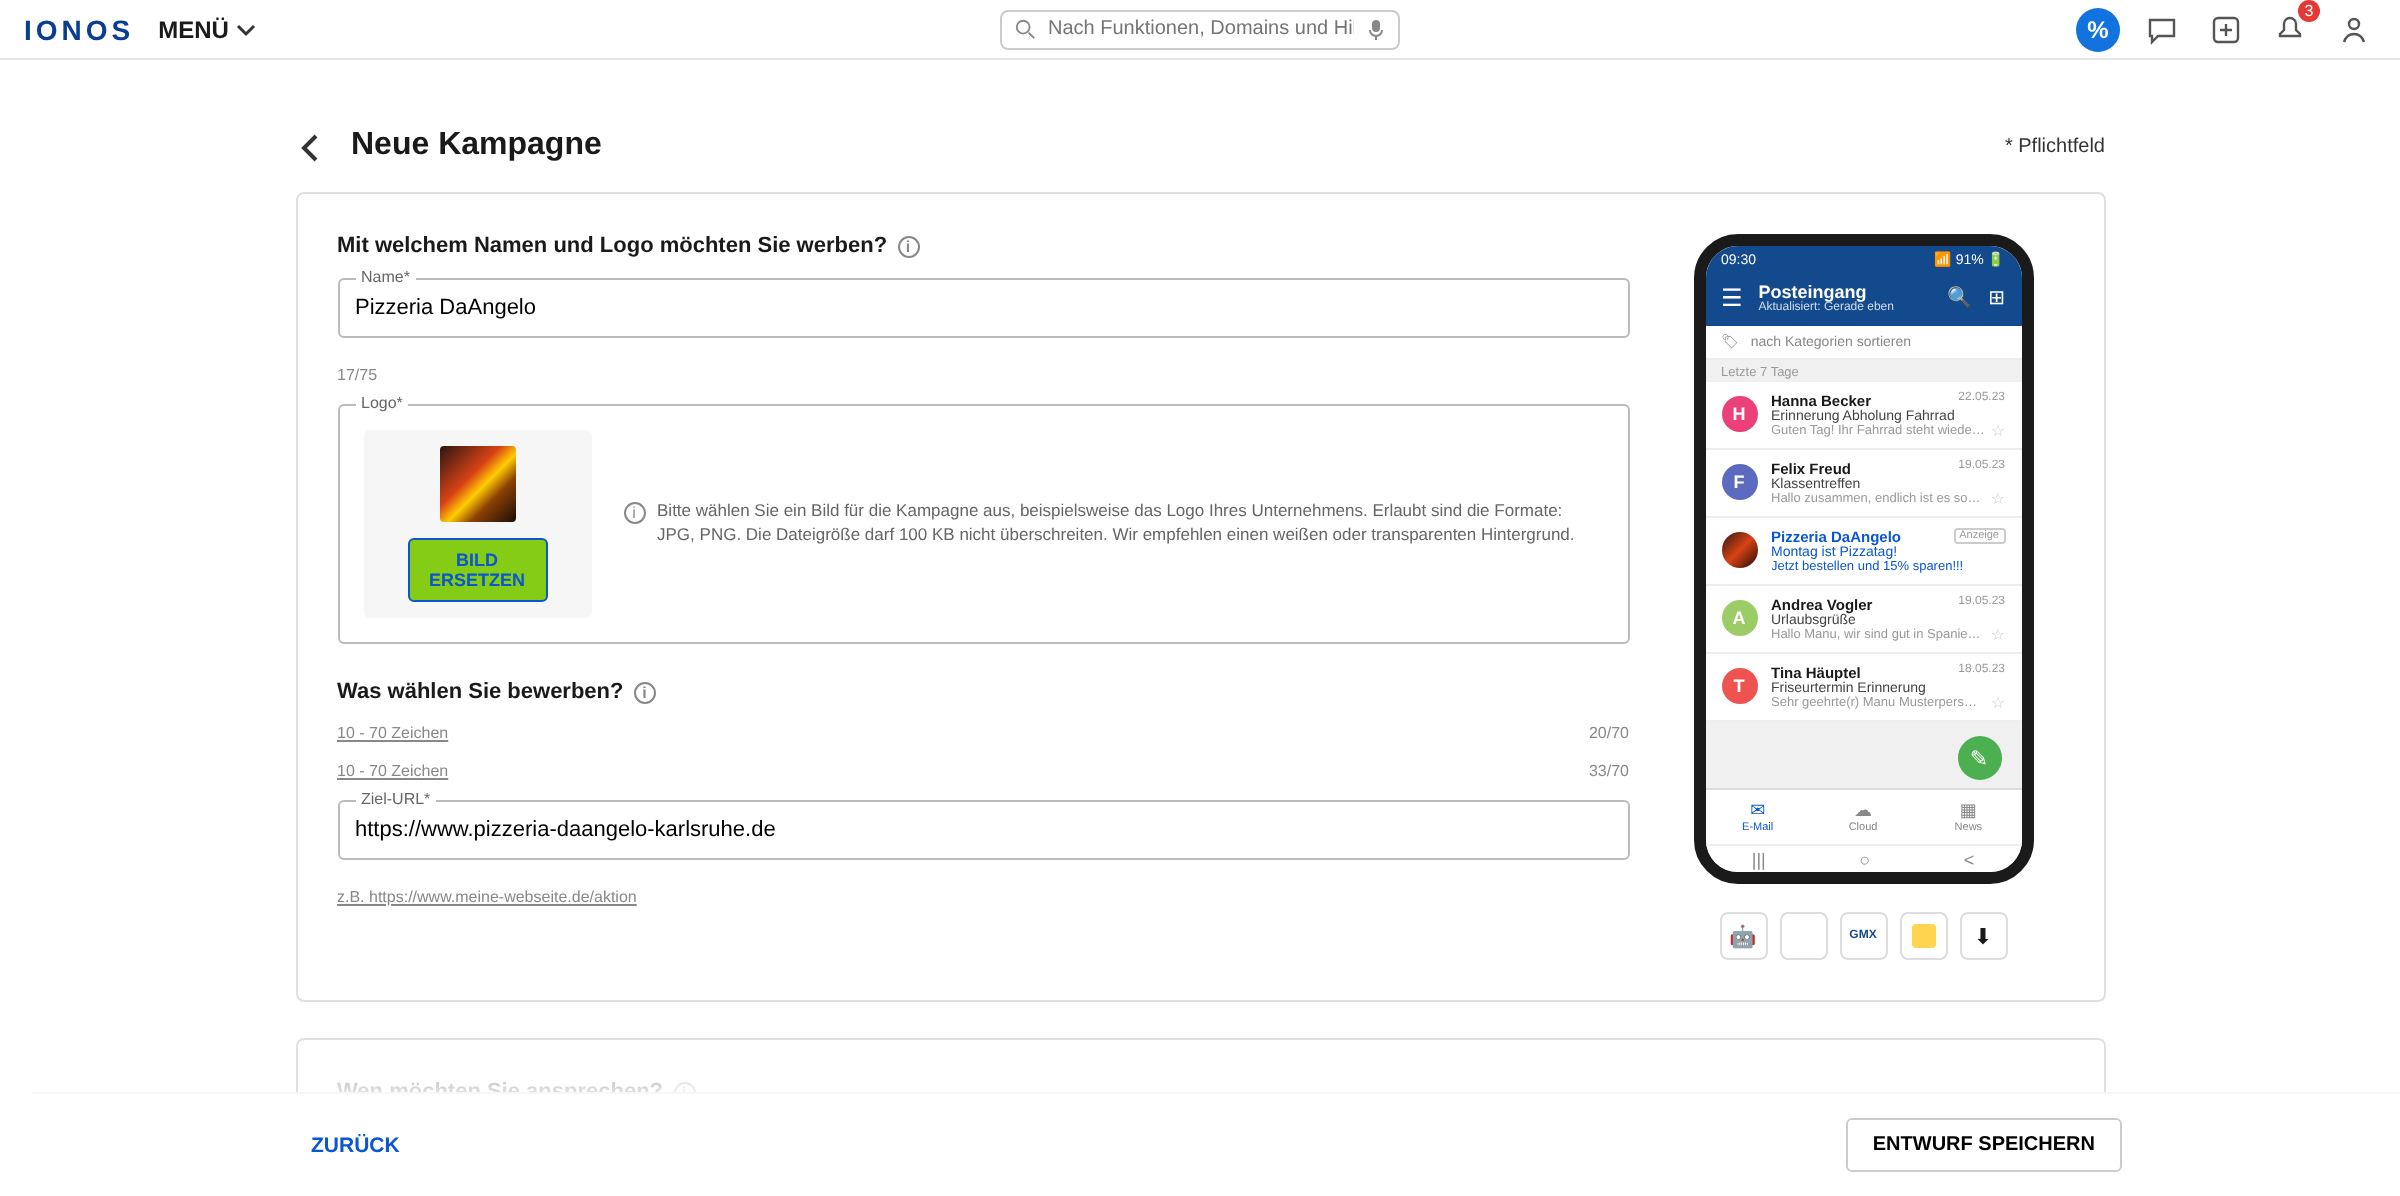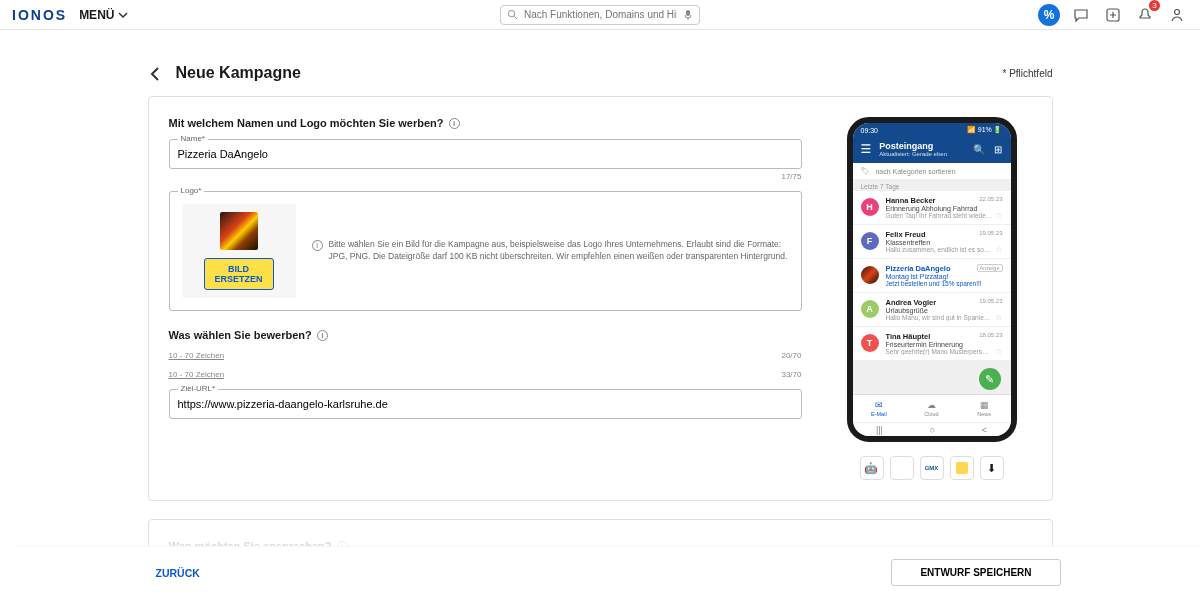--- a/index.html
+++ b/index.html
@@ -15,35 +15,35 @@
 .percent { background: #1273de; color: #fff; font-weight: 700; font-size: 12px; }
 .badge-wrap { position: relative; }
 .badge { position: absolute; top: -4px; right: -4px; background: #e53935; color: #fff; font-size: 8px; width: 11px; height: 11px; border-radius: 50%; display: flex; align-items: center; justify-content: center; }
 .page { max-width: 905px; margin: 0 auto; padding: 20px 0 80px; }
 .page-head { display: flex; align-items: center; justify-content: space-between; padding: 14px 0; }
 .page-head-left { display: flex; align-items: flex-end; gap: 12px; }
 .back-arrow { width: 16px; height: 16px; cursor: pointer; }
 .page-title { font-size: 16px; font-weight: 600; }
 .required-note { font-size: 10px; color: #333; }
 .card { border: 1px solid #e0e0e0; border-radius: 4px; padding: 20px; margin-bottom: 18px; }
-.card-inner { display: flex; gap: 30px; }
+.card-inner { display: flex; gap: 17px; }
 .form-col { flex: 1; }
 .section-label { font-size: 11px; font-weight: 600; display: flex; align-items: center; gap: 5px; margin-bottom: 10px; }
 .info-icon { width: 11px; height: 11px; border: 1px solid #888; border-radius: 50%; display: inline-flex; align-items: center; justify-content: center; font-size: 8px; color: #888; }
-.field { border: 1px solid #bbb; border-radius: 3px; position: relative; margin-bottom: 3px; }
+.field { border: 1px solid #bbb; border-radius: 3px; position: relative; margin-bottom: 14px; }
 .field-label { position: absolute; top: -6px; left: 8px; background: #fff; padding: 0 3px; font-size: 8px; color: #666; }
 .field input { border: none; outline: none; width: 100%; padding: 8px 8px; font-size: 11px; background: transparent; }
-.counter { text-align: right; font-size: 8px; color: #888; margin-bottom: 10px; }
+.counter { text-align: left; font-size: 8px; color: #888; margin-bottom: 10px; }
 .helper { font-size: 8px; color: #888; margin-bottom: 10px; text-align: right; }
 .helper-left { text-align: left; text-decoration: underline; }
 .logo-box { border: 1px solid #bbb; border-radius: 3px; padding: 12px; display: flex; gap: 16px; align-items: center; position: relative; margin-bottom: 18px; }
 .logo-box .field-label { top: -6px; }
 .logo-upload { display: flex; flex-direction: column; align-items: center; gap: 8px; background: #f6f6f6; padding: 8px 22px; border-radius: 3px; }
 .logo-thumb { width: 38px; height: 38px; background: linear-gradient(135deg,#2a1510 0%,#d84315 40%,#ffcc02 55%,#8d4004 70%,#1a0d05 100%); border-radius: 2px; }
-.replace-btn { border: 1px solid #0b57d0; color: #0b57d0; background: #fde047; font-size: 9px; font-weight: 600; padding: 5px 10px; border-radius: 3px; cursor: pointer; }
+.replace-btn { border: 1px solid #0b57d0; color: #0b57d0; background: #84cc16; font-size: 9px; font-weight: 600; padding: 5px 10px; border-radius: 3px; cursor: pointer; }
 .logo-hint { display: flex; gap: 6px; align-items: flex-start; font-size: 8.5px; color: #666; line-height: 1.4; }
 .phone-col { width: 200px; display: flex; flex-direction: column; align-items: center; }
 .phone { width: 170px; height: 325px; border: 6px solid #1a1a1a; border-radius: 22px; background: #f0f0f0; overflow: hidden; display: flex; flex-direction: column; position: relative; }
 .phone-status { height: 14px; background: #134a8e; color: #fff; font-size: 7px; display: flex; align-items: center; justify-content: space-between; padding: 0 8px; }
 .phone-top { background: #134a8e; color: #fff; padding: 4px 8px 6px; display: flex; align-items: center; gap: 8px; }
 .hamburger { font-size: 12px; }
 .inbox-title { font-size: 9px; font-weight: 700; }
 .inbox-sub { font-size: 6px; opacity: .8; }
 .phone-top-icons { margin-left: auto; display: flex; gap: 8px; font-size: 10px; }
 .sort-row { background: #fff; font-size: 7px; color: #888; padding: 4px 8px; display: flex; align-items: center; gap: 6px; border-bottom: 1px solid #eee; }
@@ -71,21 +71,21 @@
 .store-row { display: flex; gap: 6px; margin-top: 14px; }
 .store-btn { width: 24px; height: 24px; border: 1px solid #ddd; border-radius: 4px; display: flex; align-items: center; justify-content: center; font-size: 11px; cursor: pointer; background: #fff; }
 .store-gmx { font-size: 6px; font-weight: 800; color: #134a8e; }
 .store-web { width: 12px; height: 12px; background: #ffd54f; border-radius: 2px; }
 .card2 { border: 1px solid #e0e0e0; border-radius: 4px; padding: 20px; position: relative; height: 30px; overflow: hidden; }
 .fade { position: absolute; inset: 0; background: linear-gradient(to bottom, rgba(255,255,255,0) 0%, #fff 90%); }
 .footer { position: fixed; bottom: 0; left: 16px; right: 0; background: #fff; padding: 12px 0; border-top: 1px solid rgba(0,0,0,0.03); }
 .footer-inner { max-width: 905px; margin: 0 auto; display: flex; align-items: center; justify-content: space-between; }
 .back-link { color: #0b57d0; font-size: 10.5px; font-weight: 600; cursor: pointer; }
 .footer-right { display: flex; gap: 10px; }
-.btn-outline { border: 1px solid #ccc; background: #fff; padding: 7px 28px; font-size: 10px; font-weight: 600; border-radius: 3px; cursor: pointer; }
+.btn-outline { border: 1px solid #ccc; background: #fff; padding: 7px 12px; font-size: 10px; font-weight: 600; border-radius: 3px; cursor: pointer; }
 .btn-primary { background: #0b57d0; color: #fff; border: none; padding: 7px 14px; font-size: 10px; font-weight: 600; border-radius: 3px; cursor: pointer; }
 svg { display: block; }
 </style>
 </head>
 <body>
 
 <div class="header">
   <div class="logo">IONOS</div>
   <div class="menu-btn">
     <span>MENÜ</span>
@@ -180,20 +180,21 @@
           <div class="helper">20/70</div>
         </div>
         <div style="display:flex;justify-content:space-between;">
           <div class="helper helper-left">10 - 70 Zeichen</div>
           <div class="helper">33/70</div>
         </div>
         <div class="field">
           <span class="field-label">Ziel-URL*</span>
           <input value="https://www.pizzeria-daangelo-karlsruhe.de" style="">
         </div>
+        <div class="helper helper-left">z.B. https://www.meine-webseite.de/aktion</div>
       </div>
 
       <div class="phone-col">
         <div class="phone">
           <div class="phone-status">
             <span>09:30</span>
             <span>📶 <span>91%</span> 🔋</span>
           </div>
           <div class="phone-top">
             <span class="hamburger">☰</span>

